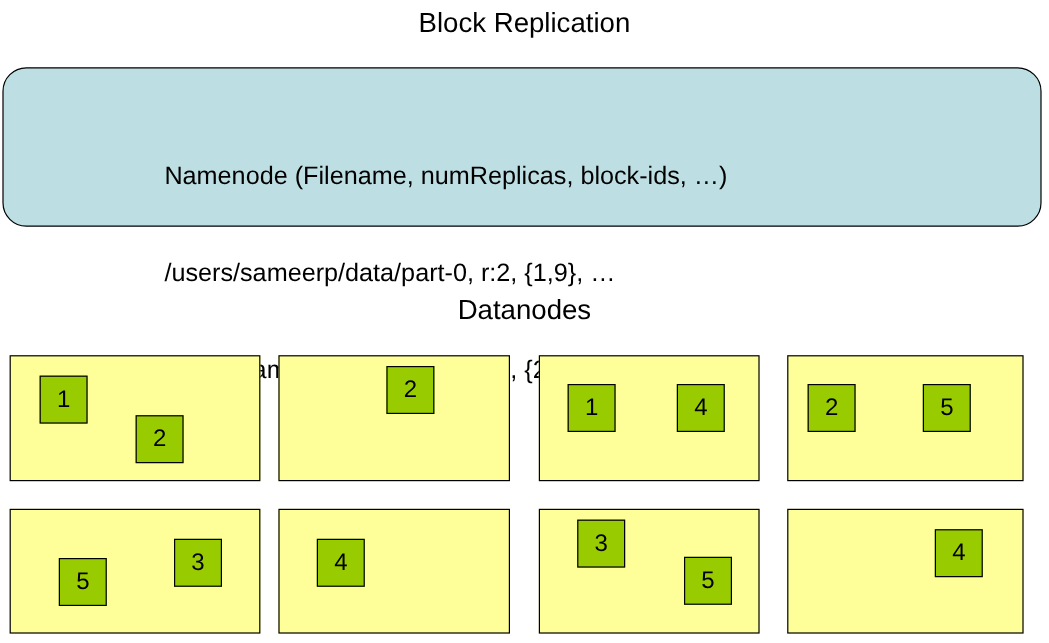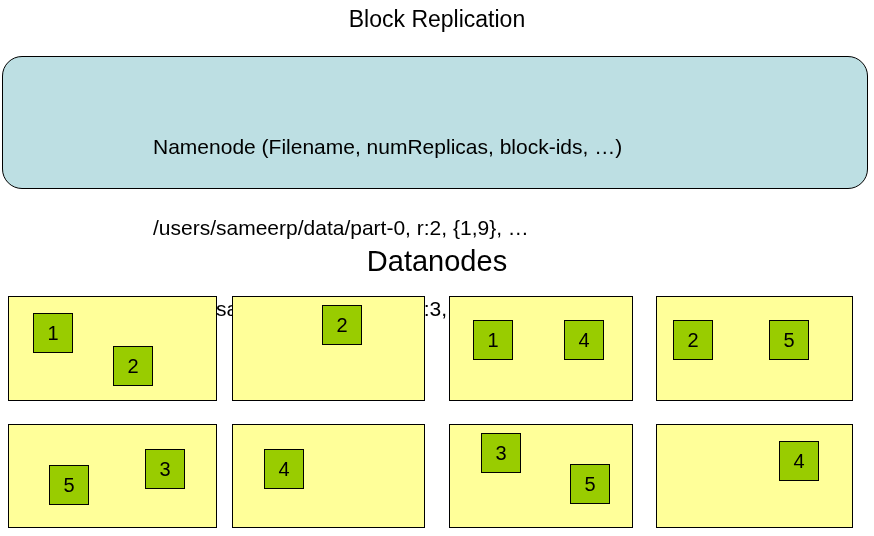--- a/index.html
+++ b/index.html
@@ -31,34 +31,34 @@
     top: 56px;
     width: 866px;
     height: 133px;
     background: #BDDFE3;
     border: 1.5px solid #000000;
     border-radius: 20px;
     box-sizing: border-box;
   }
   .namenode-text {
     position: absolute;
-    left: 150px;
+    left: 134px;
     top: 22px;
     font-size: 21px;
     line-height: 27px;
     color: #000000;
     white-space: pre;
   }
   .datanodes-label {
     position: absolute;
     top: 245px;
     left: 0;
     width: 874px;
     text-align: center;
-    font-size: 29px;
+    font-size: 23px;
     color: #000000;
     white-space: pre;
   }
   .datanode-box {
     position: absolute;
     background: #FFFF99;
     border: 1.5px solid #000000;
     box-sizing: border-box;
   }
   .block {

